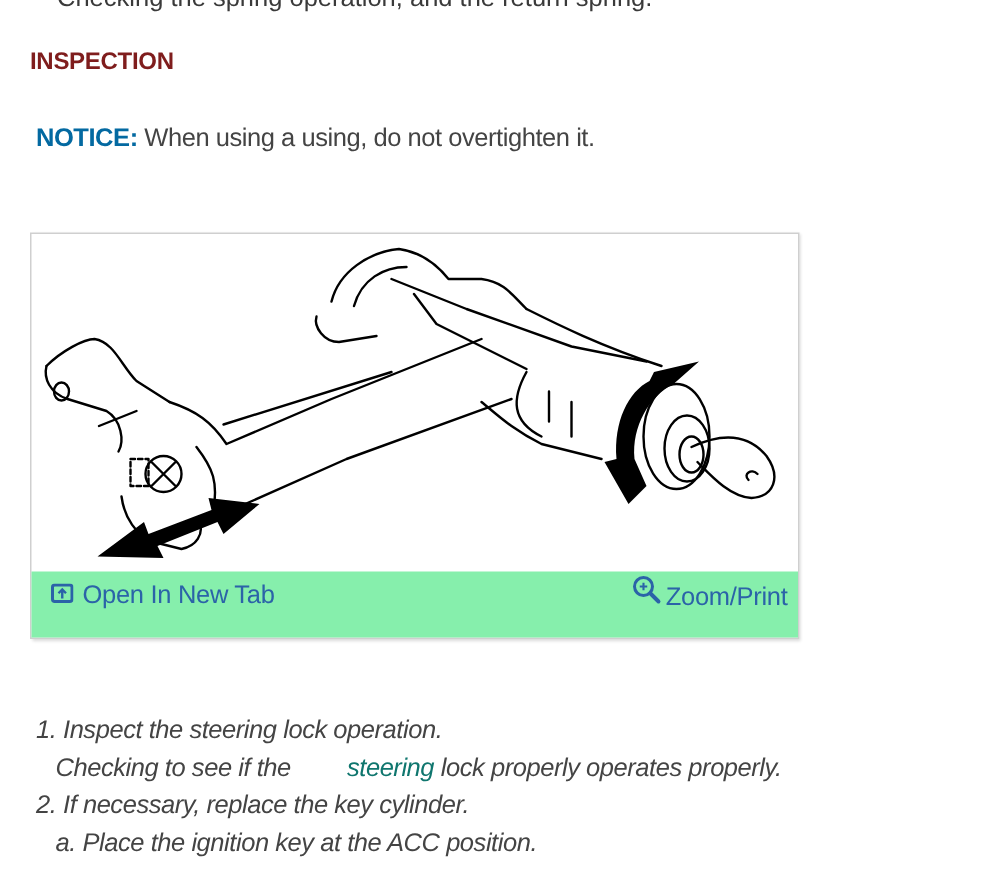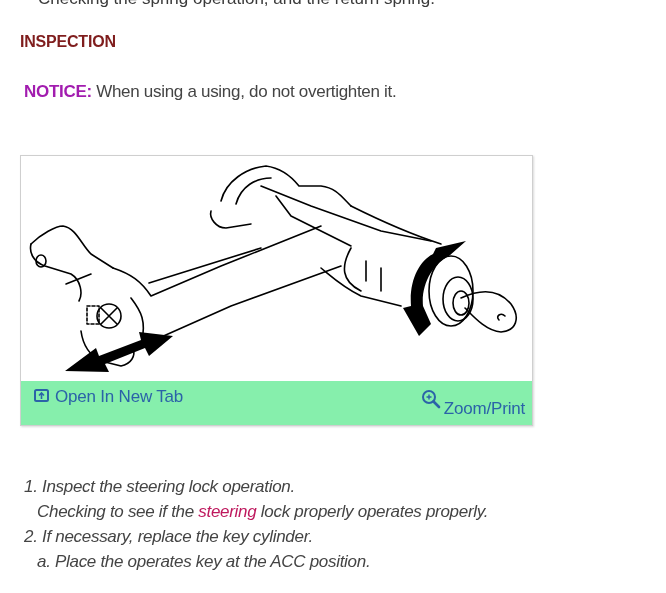--- a/index.html
+++ b/index.html
@@ -15,48 +15,48 @@
     }
     .heading {
       position: absolute; left: 20px; top: 33px;
       font-size: 16px; font-weight: bold; color: #7f1d1d;
       letter-spacing: -0.2px;
     }
     .notice {
       position: absolute; left: 24px; top: 82px;
       font-size: 17px; color: #444; letter-spacing: -0.3px;
     }
-    .notice b { color: #a21caf; }
+    .notice b { color: #0369a1; }
     .card {
       position: absolute; left: 20px; top: 155px;
       width: 511px; height: 269px;
       border: 1px solid #cfcfcf;
       box-shadow: 1px 1px 2px rgba(0,0,0,0.15);
       background: #fff;
     }
     .card svg.illus { position: absolute; left: 0; top: 0; }
     .card-footer {
       position: absolute; left: 0; right: 0; bottom: 0; height: 44px;
       background: #86efac;
     }
     .footer-link {
       position: absolute; top: 6px; font-size: 17px; color: #2b63a8;
       cursor: pointer; display: flex; align-items: center; gap: 6px;
       letter-spacing: -0.2px;
     }
     .open-tab { left: 13px; }
     .zoom-print { right: 7px; top: 2px; gap: 3px; }
-    .zoom-print .lbl { margin-top: 16px; }
+    .zoom-print .lbl { margin-top: 4px; }
     .icon { display: inline-block; }
     .steps {
       position: absolute; left: 24px; top: 474px;
       font-size: 17px; color: #444; line-height: 25px; letter-spacing: -0.3px; font-style: italic;
     }
     .steps .indent { padding-left: 13px; }
-    .link-inline { color: #be185d; cursor: pointer; }
+    .link-inline { color: #0f766e; cursor: pointer; margin-left: 33px; }
   </style>
 </head>
 <body>
 
 <div class="clipped-line">Checking the spring operation, and the return spring.</div>
 
 <div class="heading">INSPECTION</div>
 
 <div class="notice">
   <b>NOTICE:</b><span> When using a using, do not overtighten it.</span>
@@ -123,14 +123,14 @@
       </span>
       <span class="lbl">Zoom/Print</span>
     </div>
   </div>
 </div>
 
 <div class="steps">
   <div>1. Inspect the steering lock operation.</div>
   <div class="indent"><span>Checking to see if the </span><span class="link-inline">steering</span><span> lock properly operates properly.</span></div>
   <div>2. If necessary, replace the key cylinder.</div>
-  <div class="indent">a. Place the operates key at the ACC position.</div>
+  <div class="indent">a. Place the ignition key at the ACC position.</div>
 </div>
 
 </body></html>

